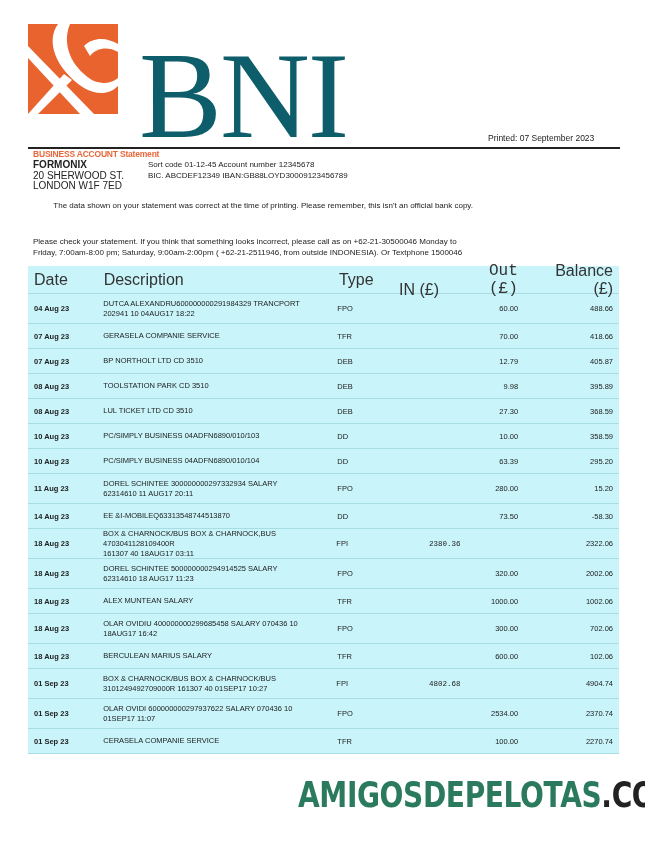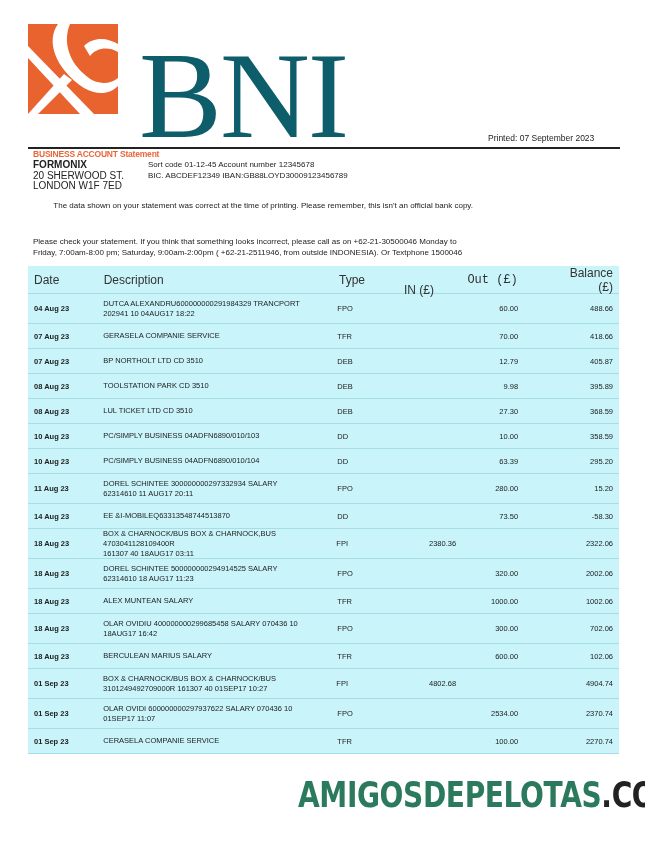--- a/index.html
+++ b/index.html
@@ -19,34 +19,34 @@
   .rule { position: absolute; left: 28px; top: 147px; width: 592px; height: 1.5px; background: #222; }
 
   .addr { position: absolute; left: 33px; top: 160px; font-size: 10px; line-height: 10.5px; color: #222; }
   .addr .name { font-weight: bold; }
   .acct { position: absolute; left: 148px; top: 160px; font-size: 8px; line-height: 10.5px; color: #222; }
 
   .note1 { position: absolute; left: 33px; top: 201px; font-size: 8px; color: #222; width: 440px; text-align: right; }
   .note2 { position: absolute; left: 33px; top: 236px; font-size: 8px; line-height: 11px; color: #222; width: 440px; }
 
   .table { position: absolute; left: 28px; top: 266px; width: 591px; background: #c8f4fa; }
-  .thead { display: flex; height: 28px; align-items: center; font-size: 12px; color: #333; border-bottom: 1px solid #a9dde4; }
+  .thead { display: flex; height: 28px; align-items: center; font-size: 16px; color: #333; border-bottom: 1px solid #a9dde4; }
   .row { display: flex; align-items: center; font-size: 7.5px; color: #222; border-bottom: 1px solid #a9dde4; }
   .row.single { height: 25px; }
   .row.double { height: 30px; }
   .c-date { width: 80px; padding-left: 6px; }
   .row .c-date { font-weight: bold; font-size: 7.5px; }
   .c-desc { width: 250px; line-height: 10px; }
   .c-type { width: 50px; }
   .c-in { width: 70px; text-align: right; padding-right: 4px; }
   .c-out { width: 70px; text-align: right; }
   .c-bal { width: 71px; text-align: right; padding-right: 6px; margin-left: 34px; }
   .thead .c-in { text-align: center; padding-right: 0; margin-top: 20px; }
   .thead .c-out { text-align: right; font-family: Liberation Mono, monospace; }
-  .row .c-in { text-align: left; padding-left: 46px; padding-right: 0; }
+  .row .c-in { text-align: left; padding-left: 46px; padding-right: 0; font-family: Liberation Mono, monospace; }
 
   .watermark {
     position: absolute; left: 298px; top: 772px;
     font-family: "DejaVu Sans", sans-serif; font-weight: bold; font-size: 36px; line-height: 46px;
     letter-spacing: -0.5px; transform: scaleX(0.78); transform-origin: left top;
   }
   .wm-green { color: #2b7a5e; }
   .wm-dark { color: #222222; }
 </style>
 </head>

